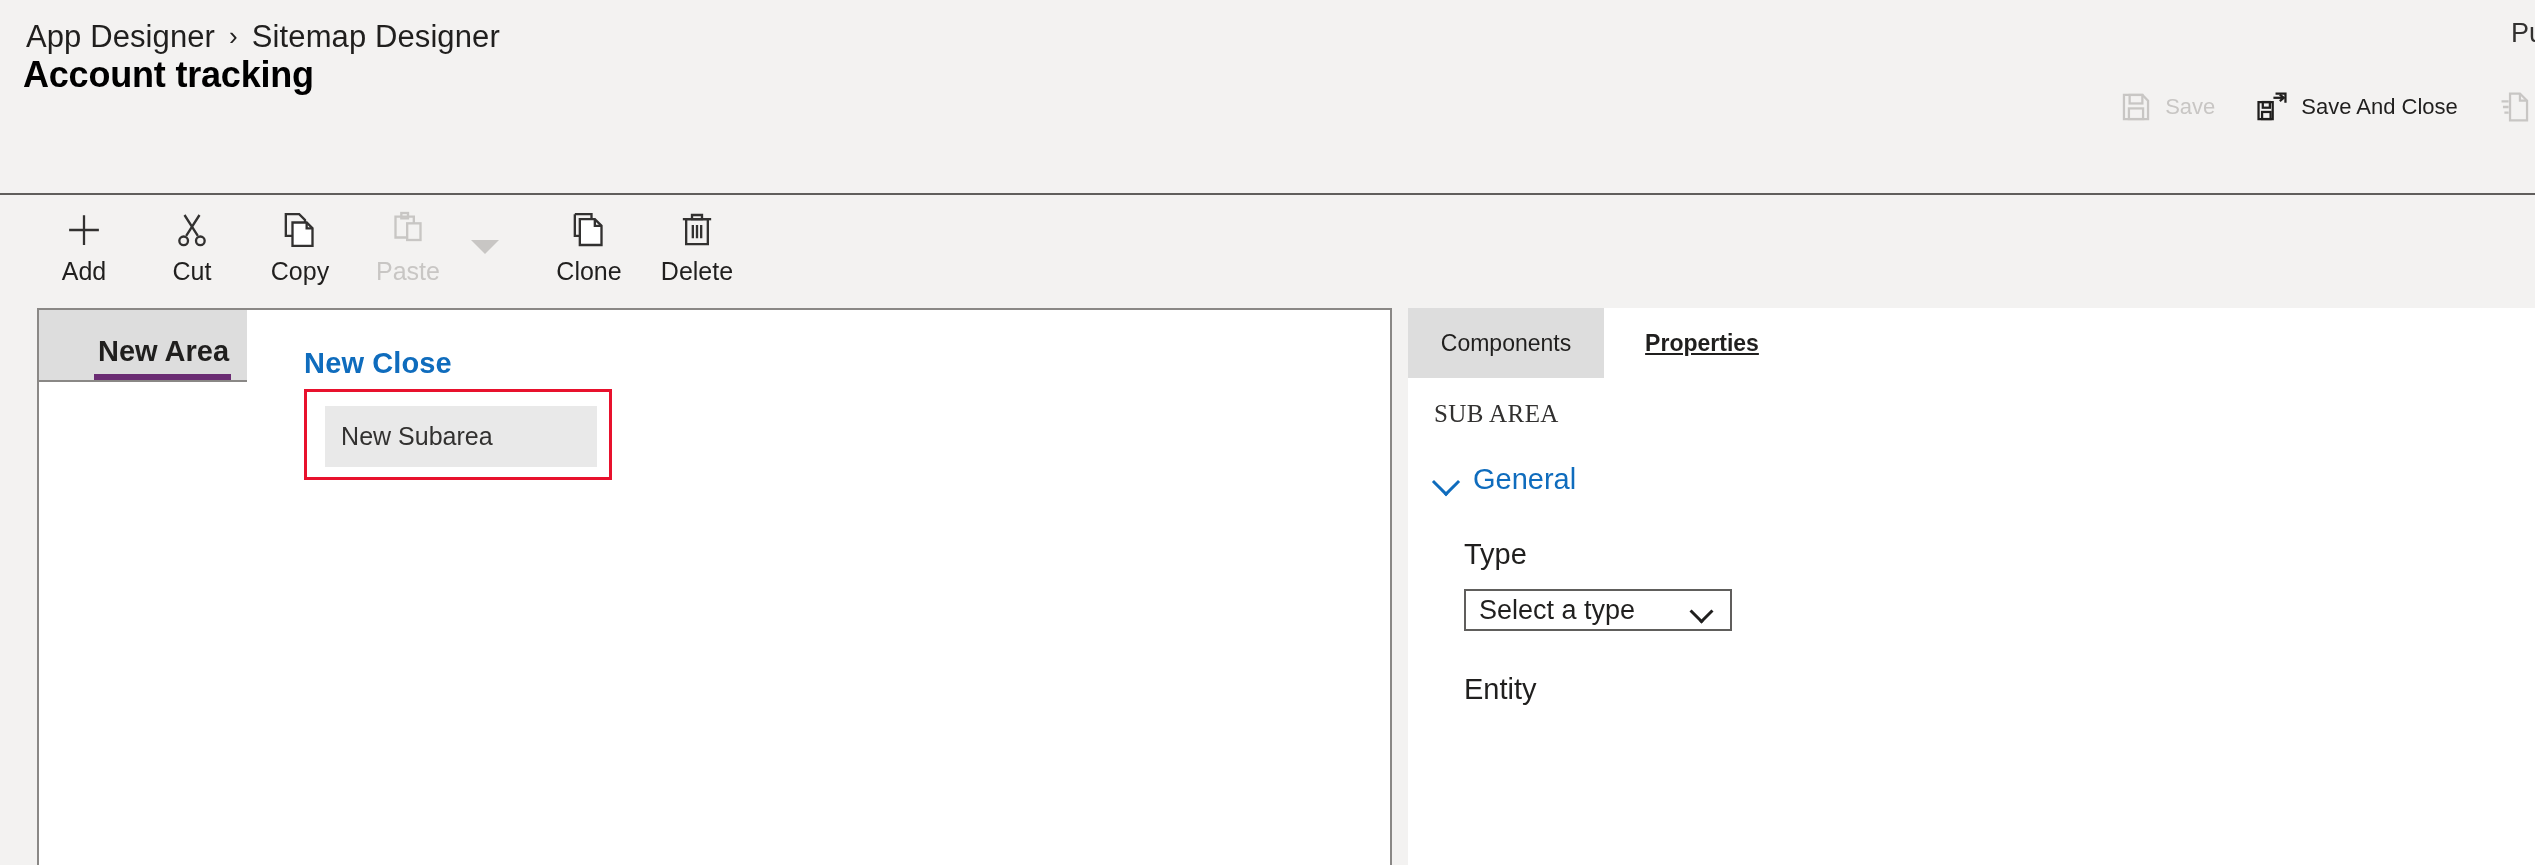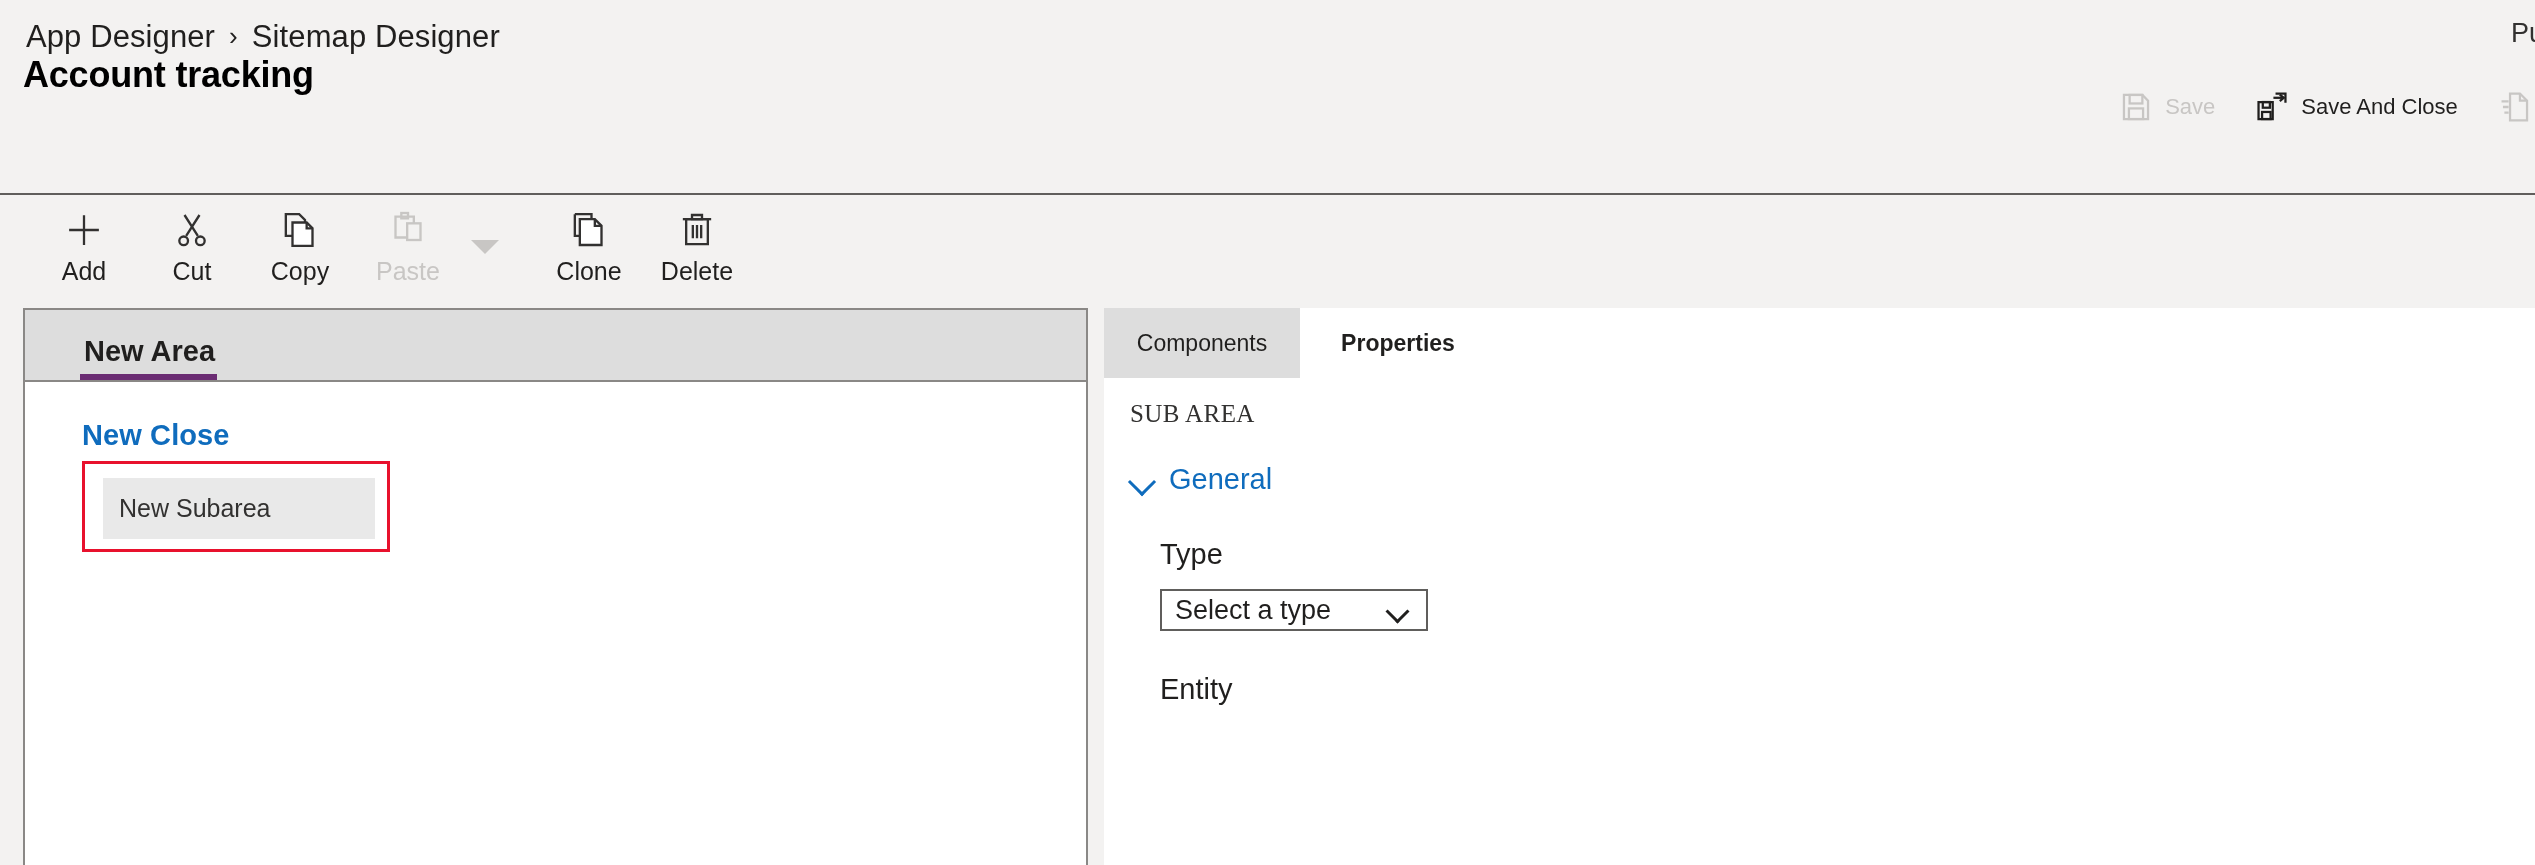--- a/index.html
+++ b/index.html
@@ -132,27 +132,27 @@
   
   .body {
     position: relative;
     height: 557px;
     background: #f3f2f1;
     display: flex;
   }
 
   
   .canvas {
-    margin-left: 23px;
-    width: 1065px;
+    margin-left: 37px;
+    width: 1355px;
     background: #ffffff;
     border: 2px solid #8a8886;
     border-bottom: none;
     display: flex;
-    flex-direction: column;
+    flex-direction: row;
   }
   .area-tabstrip {
     height: 72px;
     background: #dddddd;
     border-bottom: 2px solid #8a8886;
     display: flex;
     align-items: flex-end;
     padding-left: 55px;
   }
   .area-tab {
@@ -219,20 +219,21 @@
     align-items: center;
     justify-content: center;
     font-size: 23px;
     color: #201f1e;
     background: #dddddd;
     cursor: pointer;
   }
   .panel-tab.active {
     background: #ffffff;
     font-weight: 700;
+    text-decoration: underline;
   }
   .panel-body {
     flex: 1;
     padding: 22px 0 0 26px;
     background: #fff;
   }
   .panel-section-title {
     font-size: 25px;
     color: #323130;
     letter-spacing: .4px;

